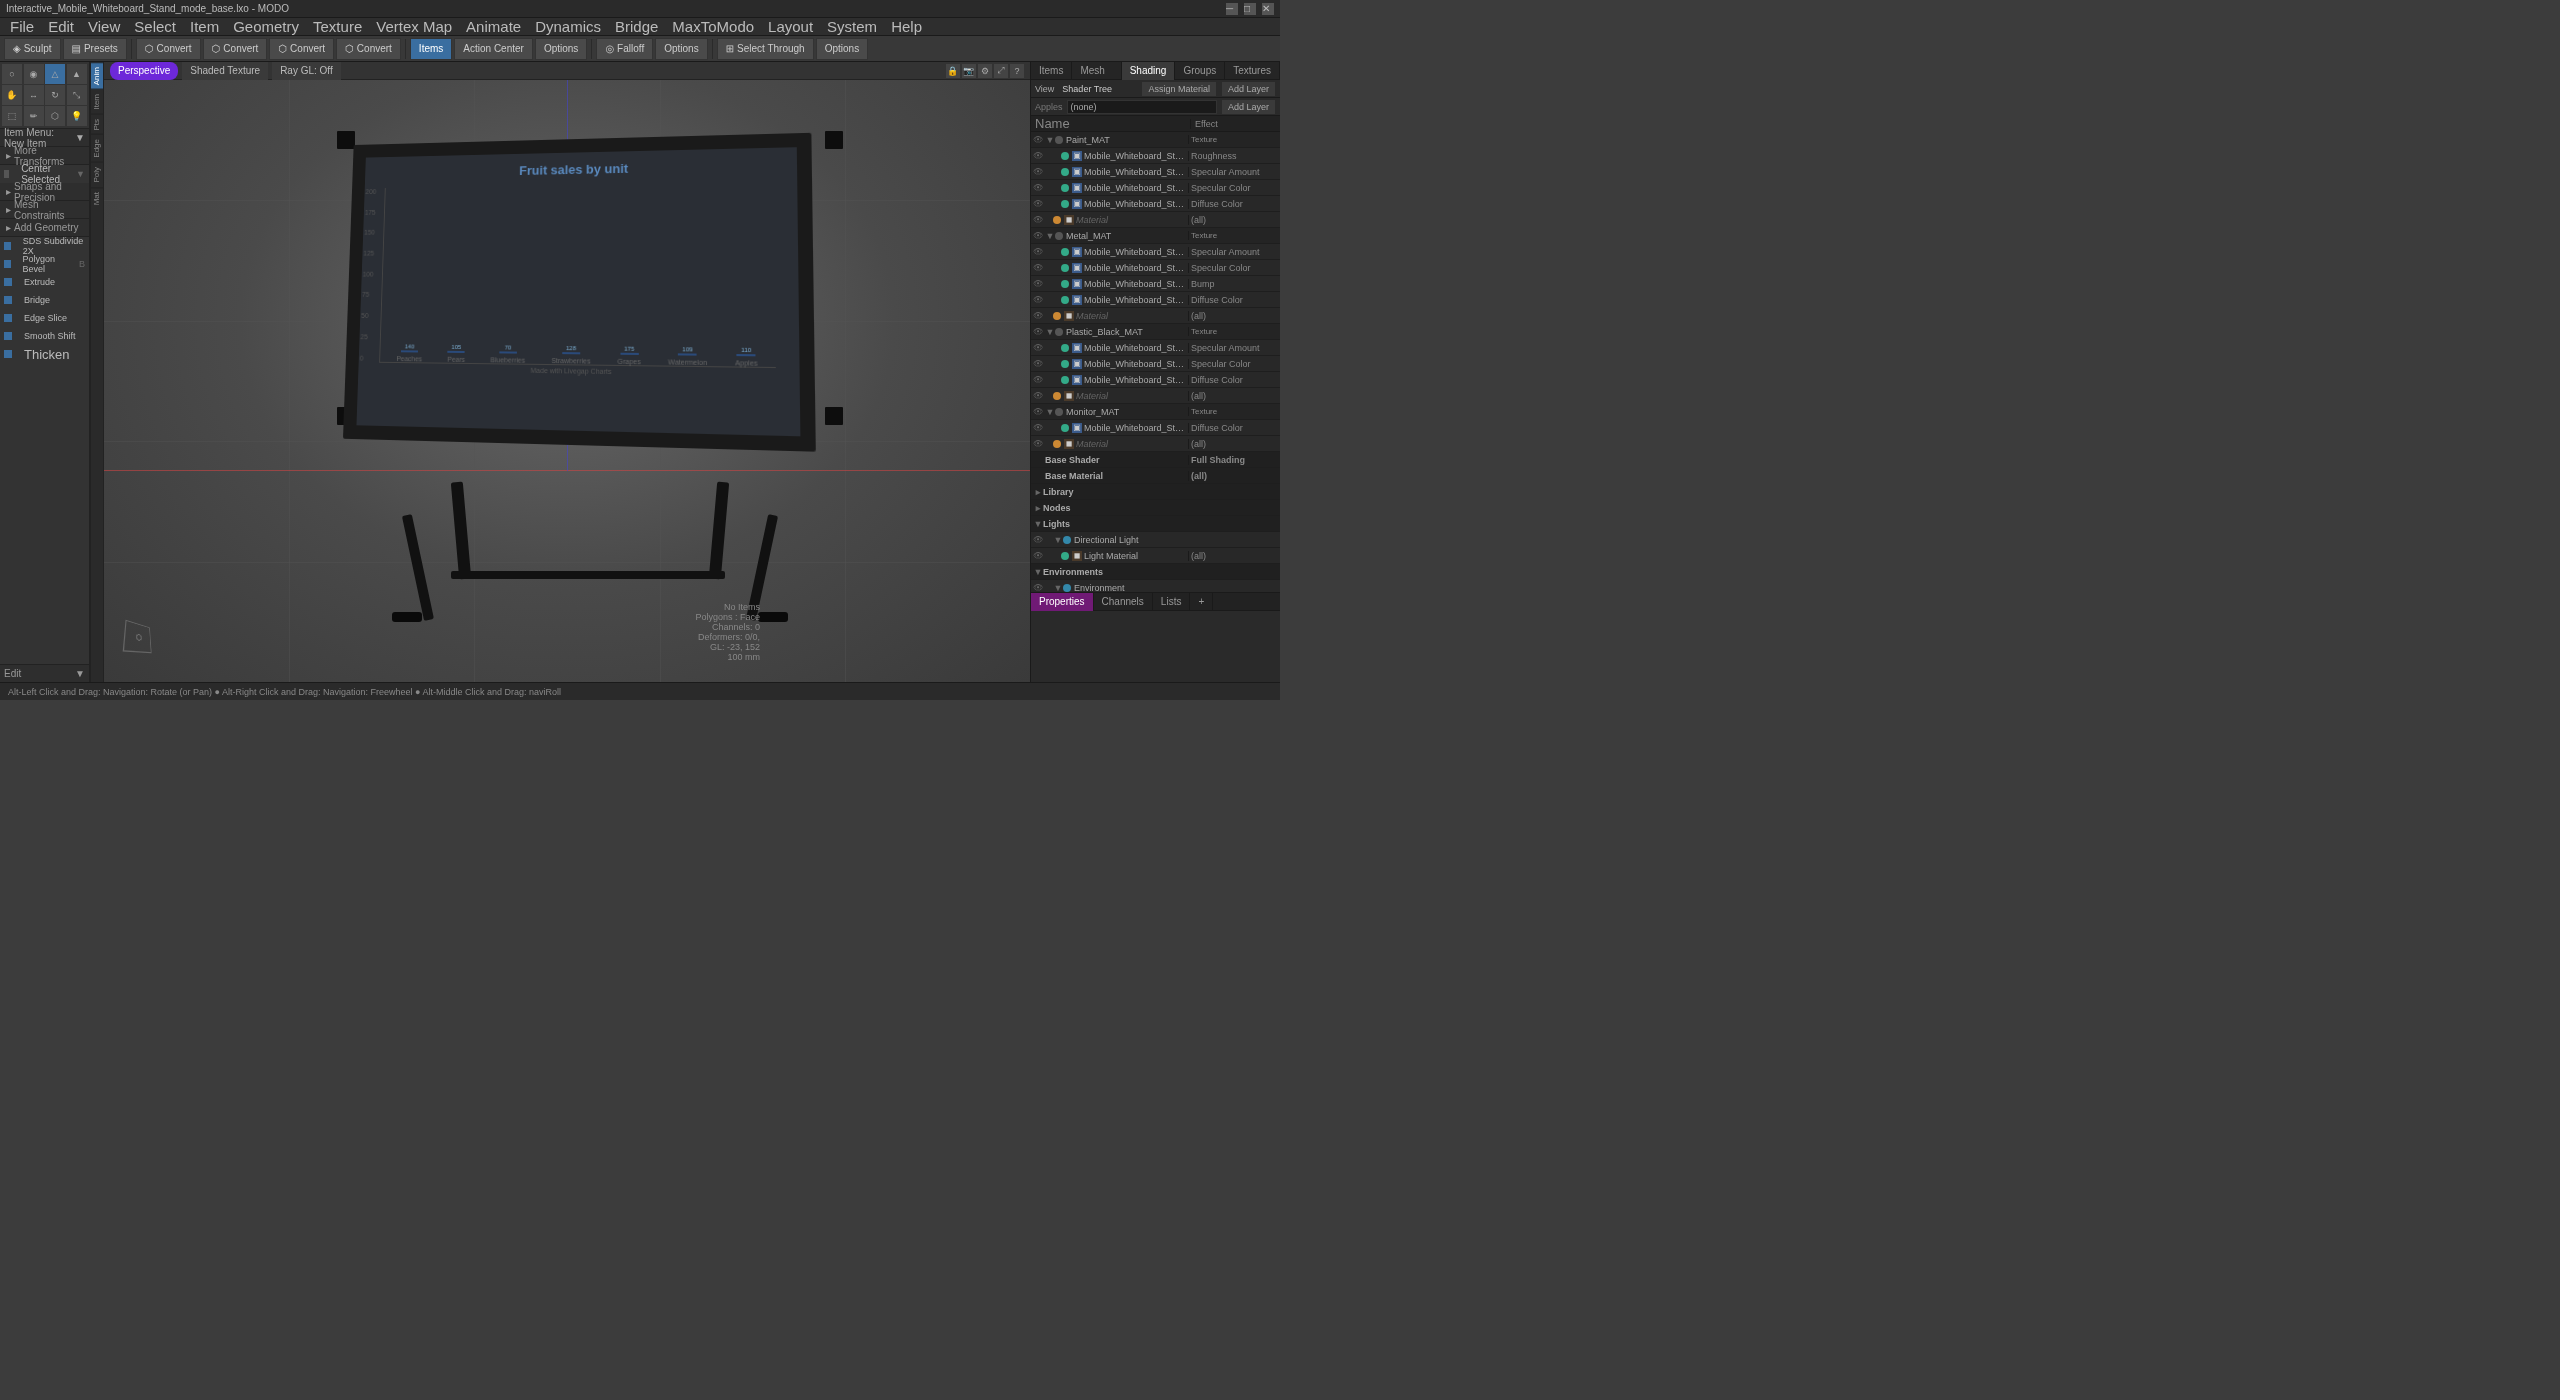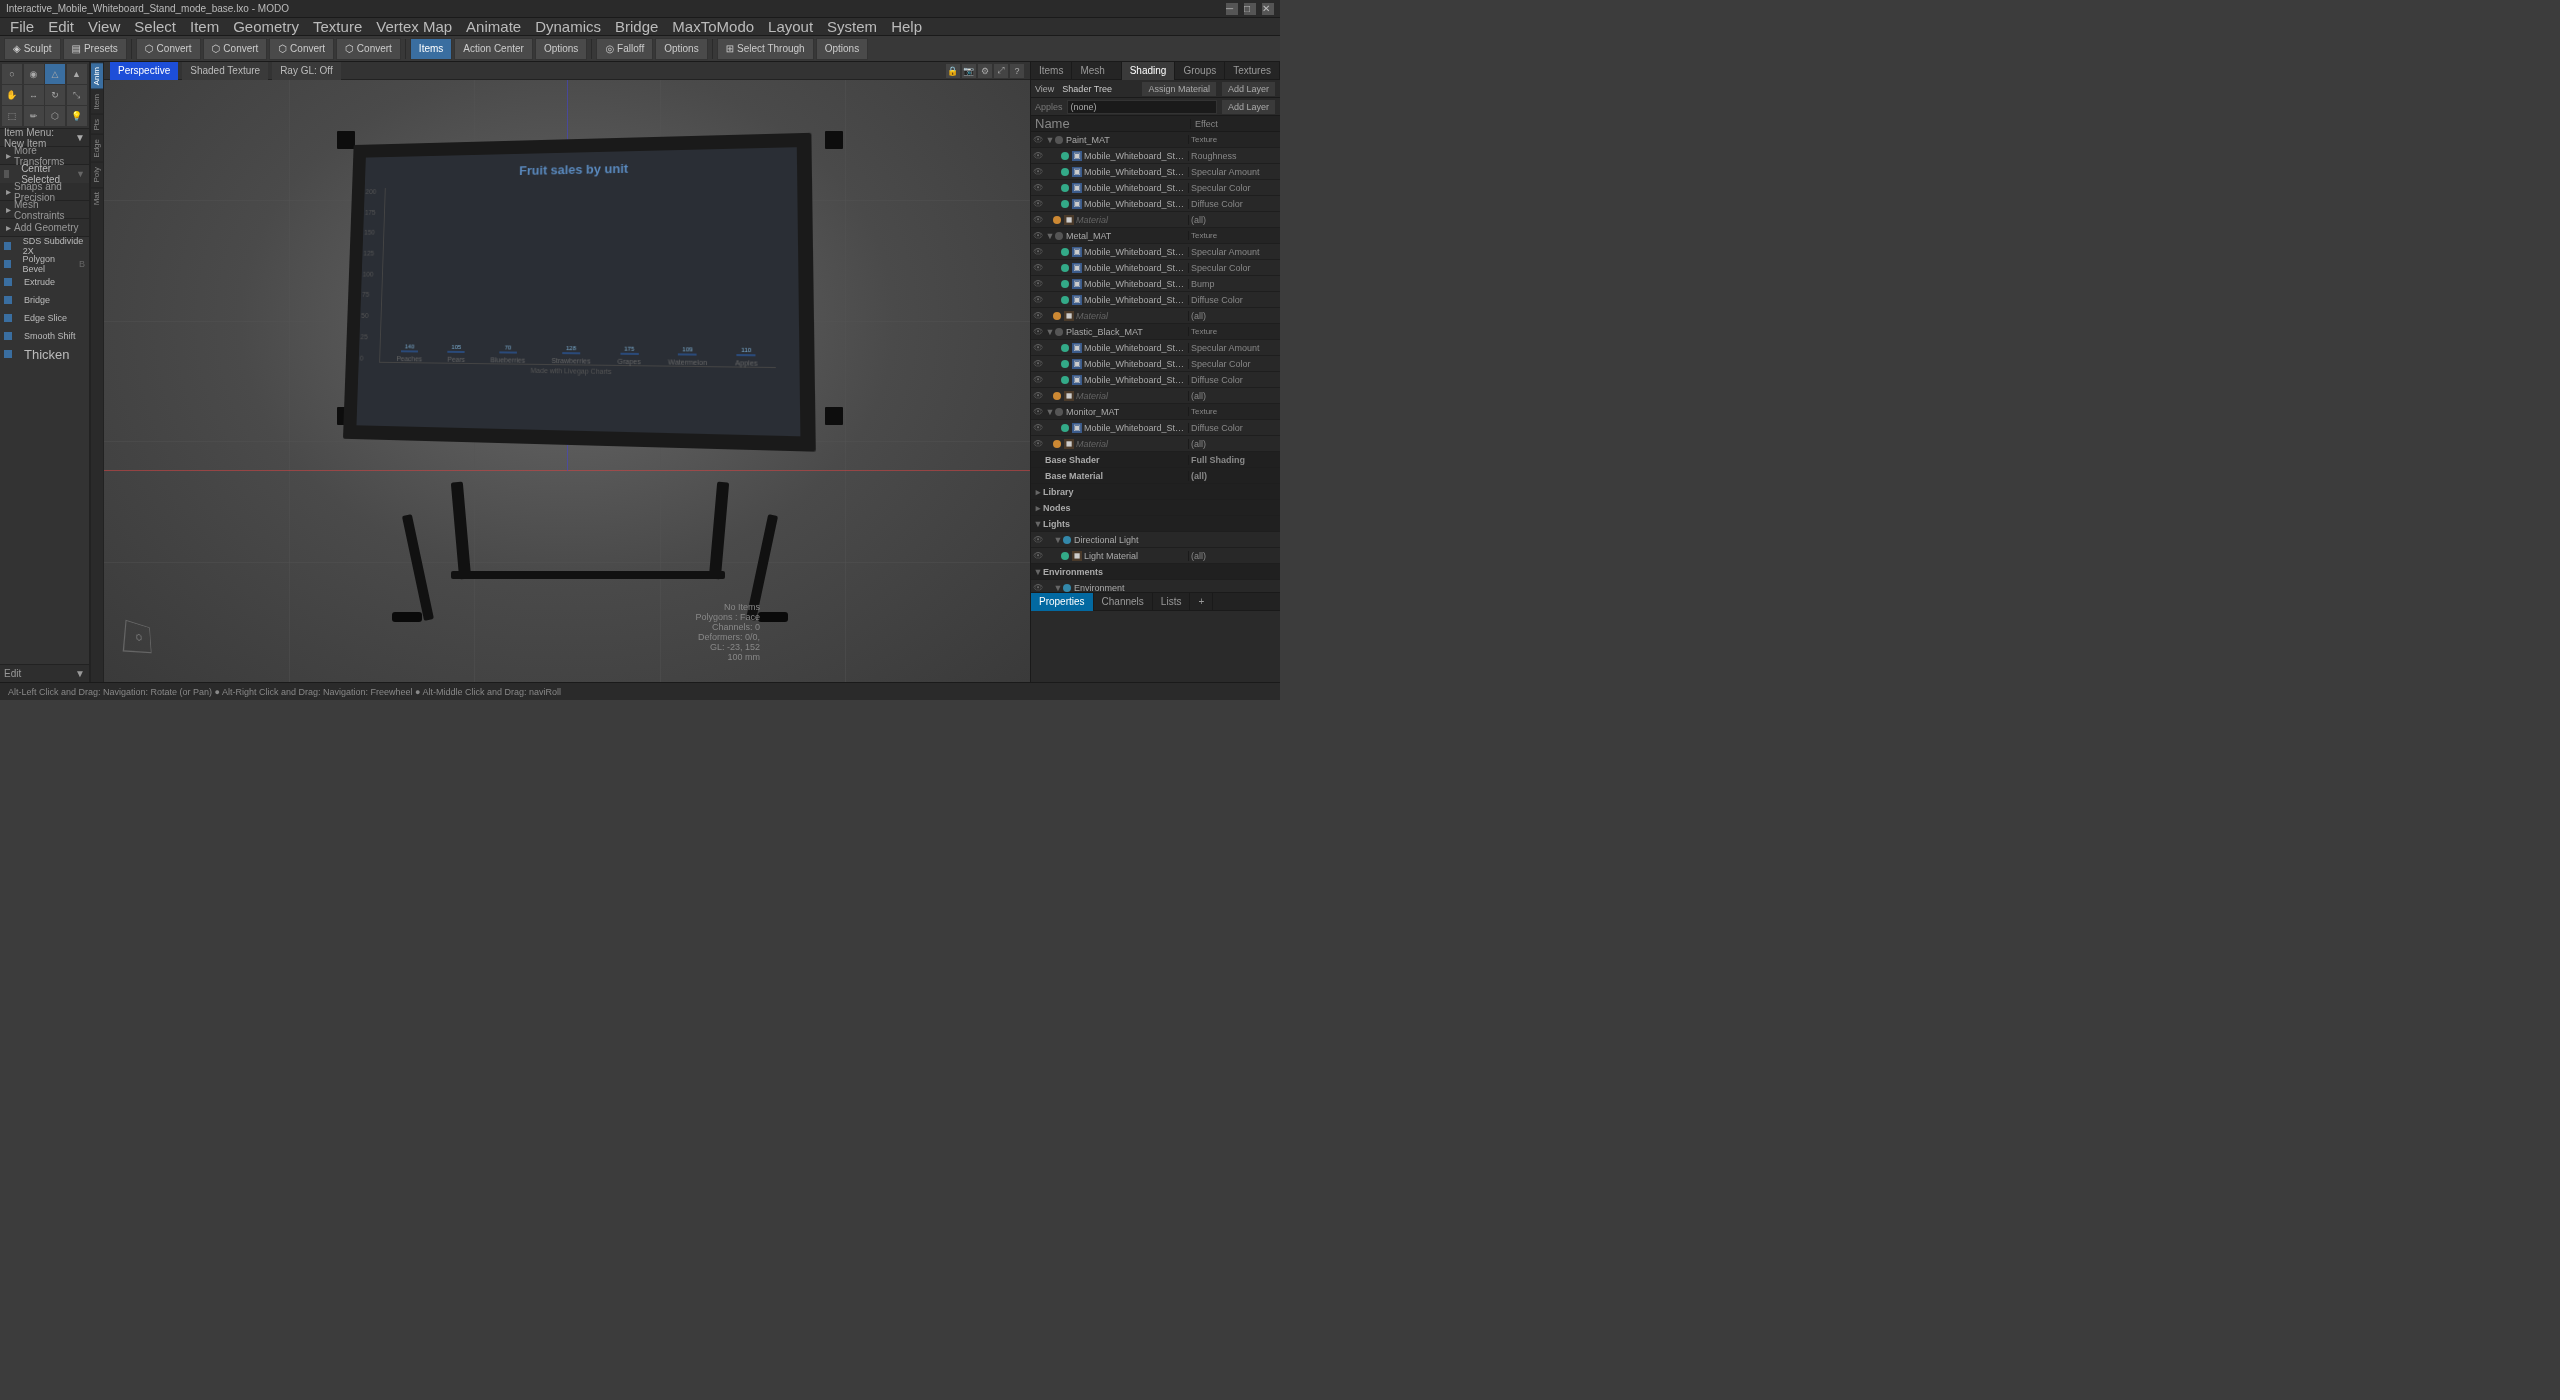--- a/index.html
+++ b/index.html
@@ -219,21 +219,21 @@
     }
     .vp-tab {
       padding: 0 8px;
       height: 18px;
       line-height: 18px;
       font-size: 10px;
       color: #bbb;
       cursor: pointer;
       background: #3a3a3a;
     }
-    .vp-tab.active { background: #1d4ed8; color: #fff; }
+    .vp-tab.active { background: #6d28d9; color: #fff; border-radius: 8px; }
     #viewport-icons {
       margin-left: auto;
       display: flex;
       gap: 2px;
     }
     .vp-icon {
       width: 14px; height: 14px;
       background: #444;
       display: flex;
       align-items: center;
@@ -655,21 +655,21 @@
     }
     .br-tab {
       padding: 0 8px;
       height: 18px;
       line-height: 18px;
       font-size: 10px;
       color: #999;
       cursor: pointer;
       border-right: 1px solid #1a1a1a;
     }
-    .br-tab.active { background: #0369a1; color: #fff; text-align: right; }
+    .br-tab.active { background: #701a75; color: #fff; text-align: right; }
 
     #bottom-right-content {
       padding: 4px;
       font-size: 9px;
       color: #777;
     }
 
     
     #info-panel {
       position: absolute;

